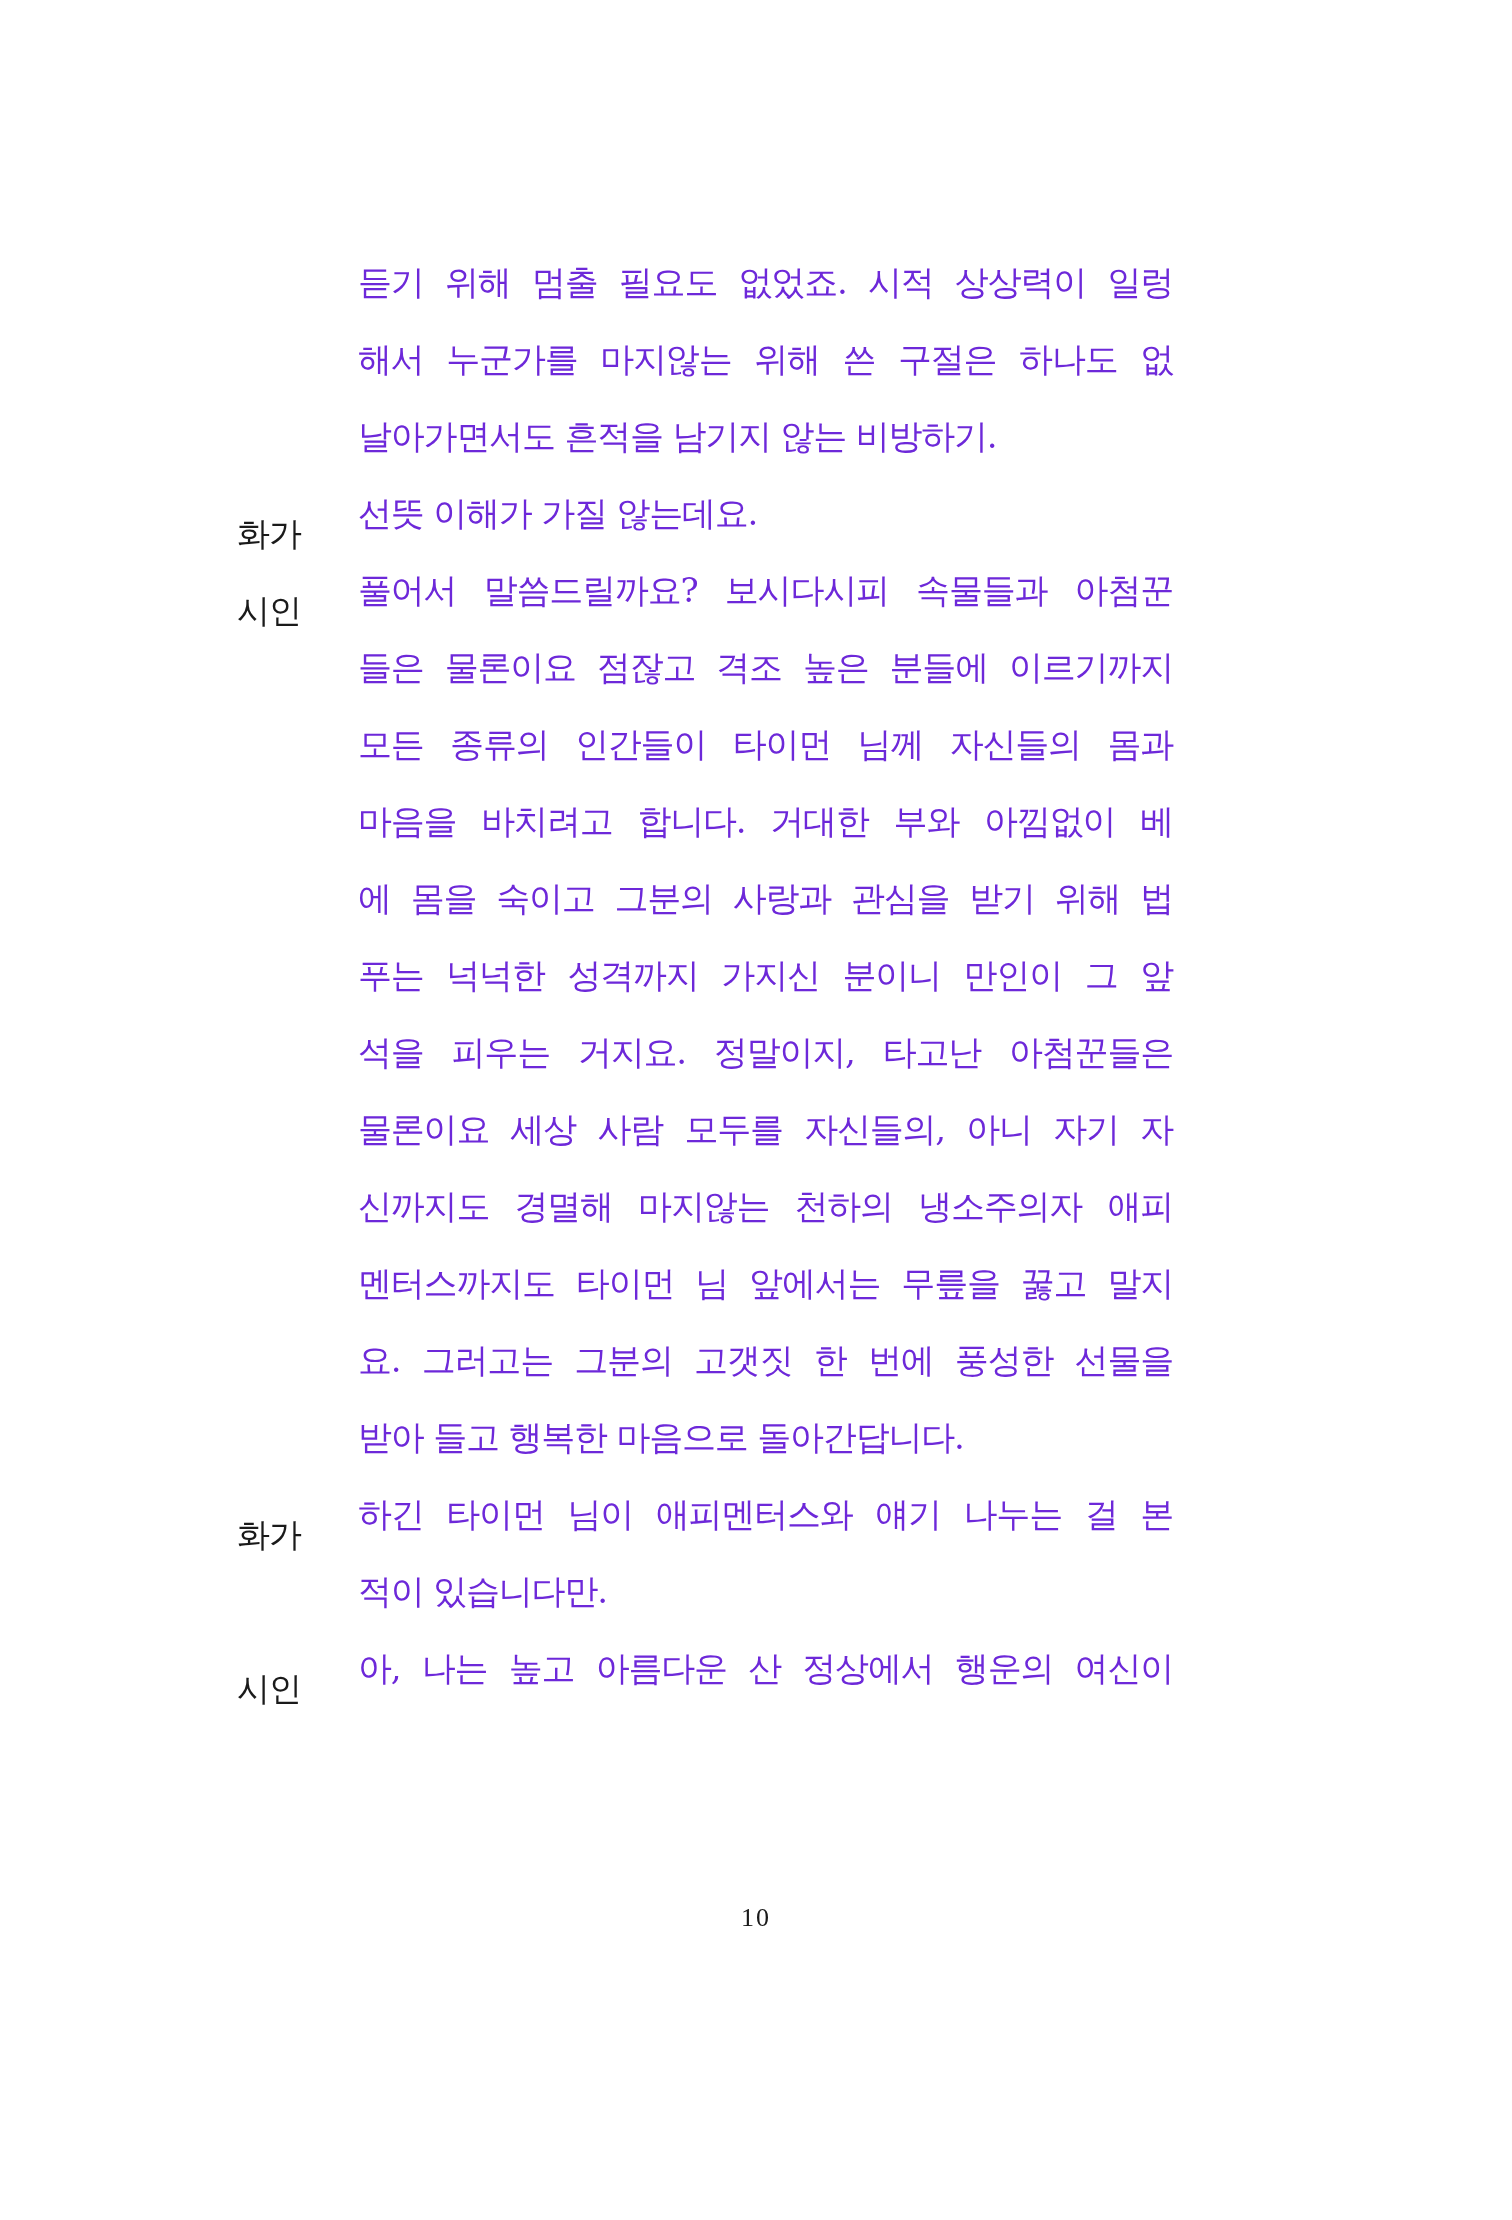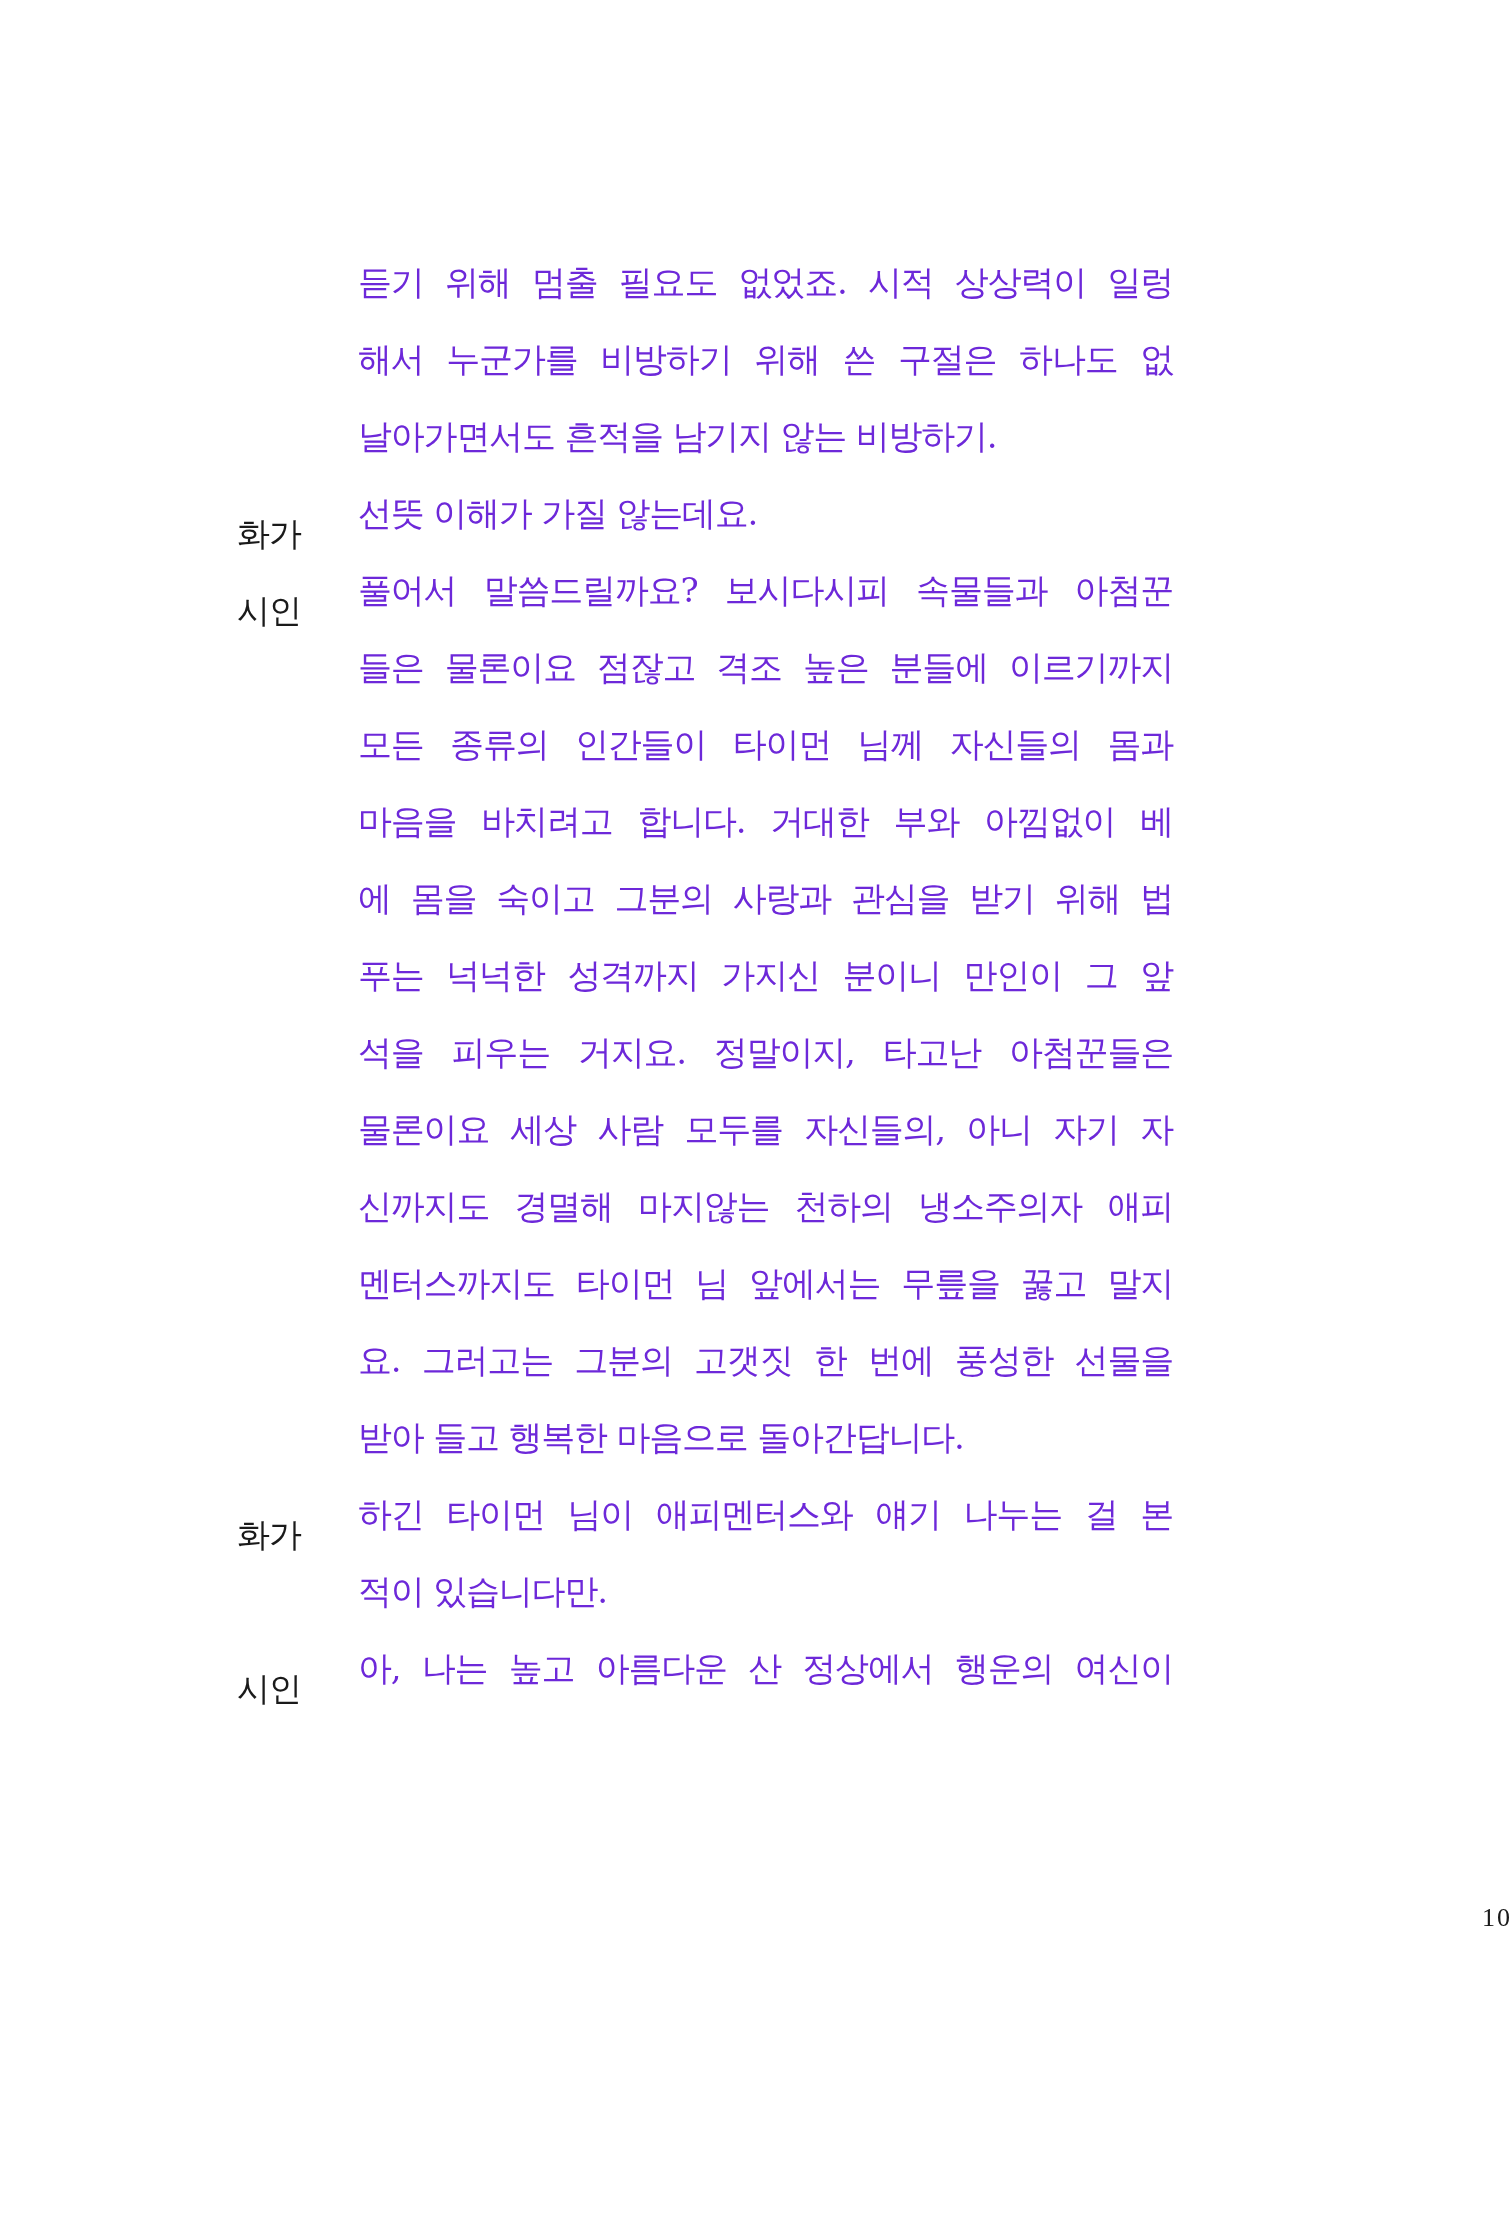--- a/index.html
+++ b/index.html
@@ -57,40 +57,40 @@
       color: #6d28d9;
     }
     .body-text.last {
       text-align-last: left;
     }
     .page-number {
       position: absolute;
       left: 0;
       width: 1512px;
       top: 1903px;
-      text-align: right;
+      text-align: center;
       font-family: "Liberation Serif", "DejaVu Serif", serif;
       font-size: 26px;
       letter-spacing: 2px;
       color: #1a1a1a;
       font-variant: small-caps;
     }
   </style>
 </head>
 <body>
 
 <div class="page">
   <div class="text-block">
     <div class="line">
       <span class="speaker"></span>
       <span class="body-text">듣기 위해 멈출 필요도 없었죠. 시적 상상력이 일렁</span>
     </div>
     <div class="line">
       <span class="speaker"></span>
-      <span class="body-text">해서 누군가를 비방하기 위해 쓴 구절은 하나도 없</span>
+      <span class="body-text">해서 누군가를 마지않는 위해 쓴 구절은 하나도 없</span>
     </div>
     <div class="line">
       <span class="speaker"></span>
       <span class="body-text last">날아가면서도 흔적을 남기지 않는 비방하기.</span>
     </div>
     <div class="line">
       <span class="speaker">화가</span>
       <span class="body-text last">선뜻 이해가 가질 않는데요.</span>
     </div>
     <div class="line">

